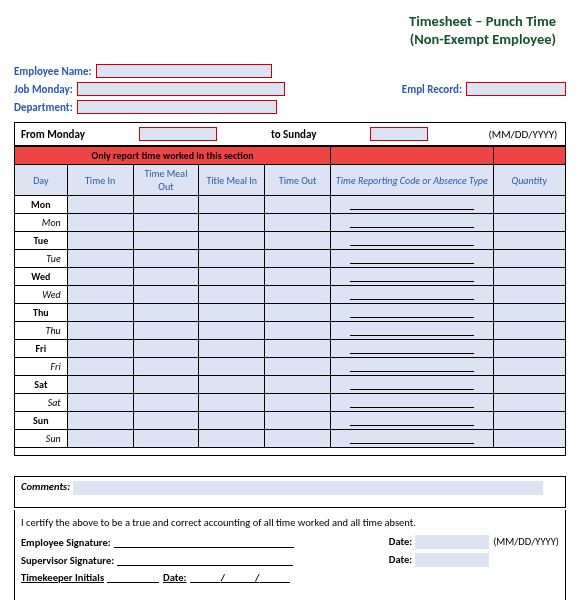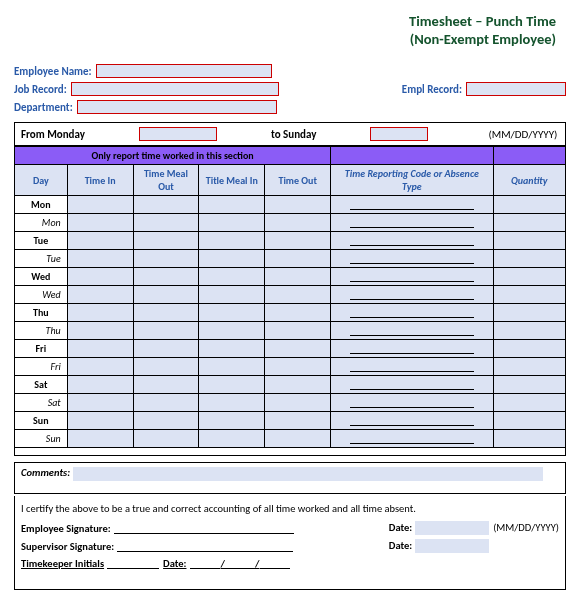--- a/index.html
+++ b/index.html
@@ -49,44 +49,44 @@
   }
   table.sheet th, table.sheet td {
     border: 1px solid #000;
     font-size: 10px;
     padding: 2px 3px;
     text-align: center;
   }
   .section-head {
     font-weight: bold;
     font-size: 10.5px;
-    background: #8b5cf6;
+    background: #ef4444;
   }
   th.colh {
     background: #dce3f3;
     color: #2a5aa8;
-    font-weight: bold;
+    font-weight: normal;
     font-style: normal;
     font-size: 10px;
     height: 26px;
   }
   th.colh.it { font-style: italic; }
   td.daycell { text-align: left; font-weight: bold; padding-left: 4px; height: 16px; }
   td.daycell.sub { text-align: right; font-weight: normal; font-style: italic; padding-right: 6px; }
   td.shade { background: #dce3f3; }
   td.codecell { background: #dce3f3; }
   .codeline {
     border-bottom: 1px solid #000;
     width: 80%;
     margin: 0 auto;
     height: 10px;
   }
   .comments {
     border: 1px solid #000;
-    margin-top: 6px;
+    margin-top: 20px;
     padding: 3px 6px 12px 6px;
     background: #fff;
     font-size: 10.5px;
   }
   .comments .lbl { font-style: italic; font-weight: bold; }
   .comments .line {
     display: inline-block;
     height: 14px;
     background: #dce3f3;
     width: 470px;
@@ -124,21 +124,21 @@
 
 <div class="hdr-rows">
   <div class="hdr-row">
     <div class="hdr-left">
       <span class="hdr-label">Employee Name:</span>
       <span class="red-box" style="width:176px"></span>
     </div>
   </div>
   <div class="hdr-row">
     <div class="hdr-left">
-      <span class="hdr-label">Job Record:</span>
+      <span class="hdr-label">Job Monday:</span>
       <span class="red-box" style="width:208px"></span>
     </div>
     <div class="hdr-right">
       <span class="hdr-label">Empl Record:</span>
       <span class="red-box" style="width:100px"></span>
     </div>
   </div>
   <div class="hdr-row">
     <div class="hdr-left">
       <span class="hdr-label">Department:</span>

